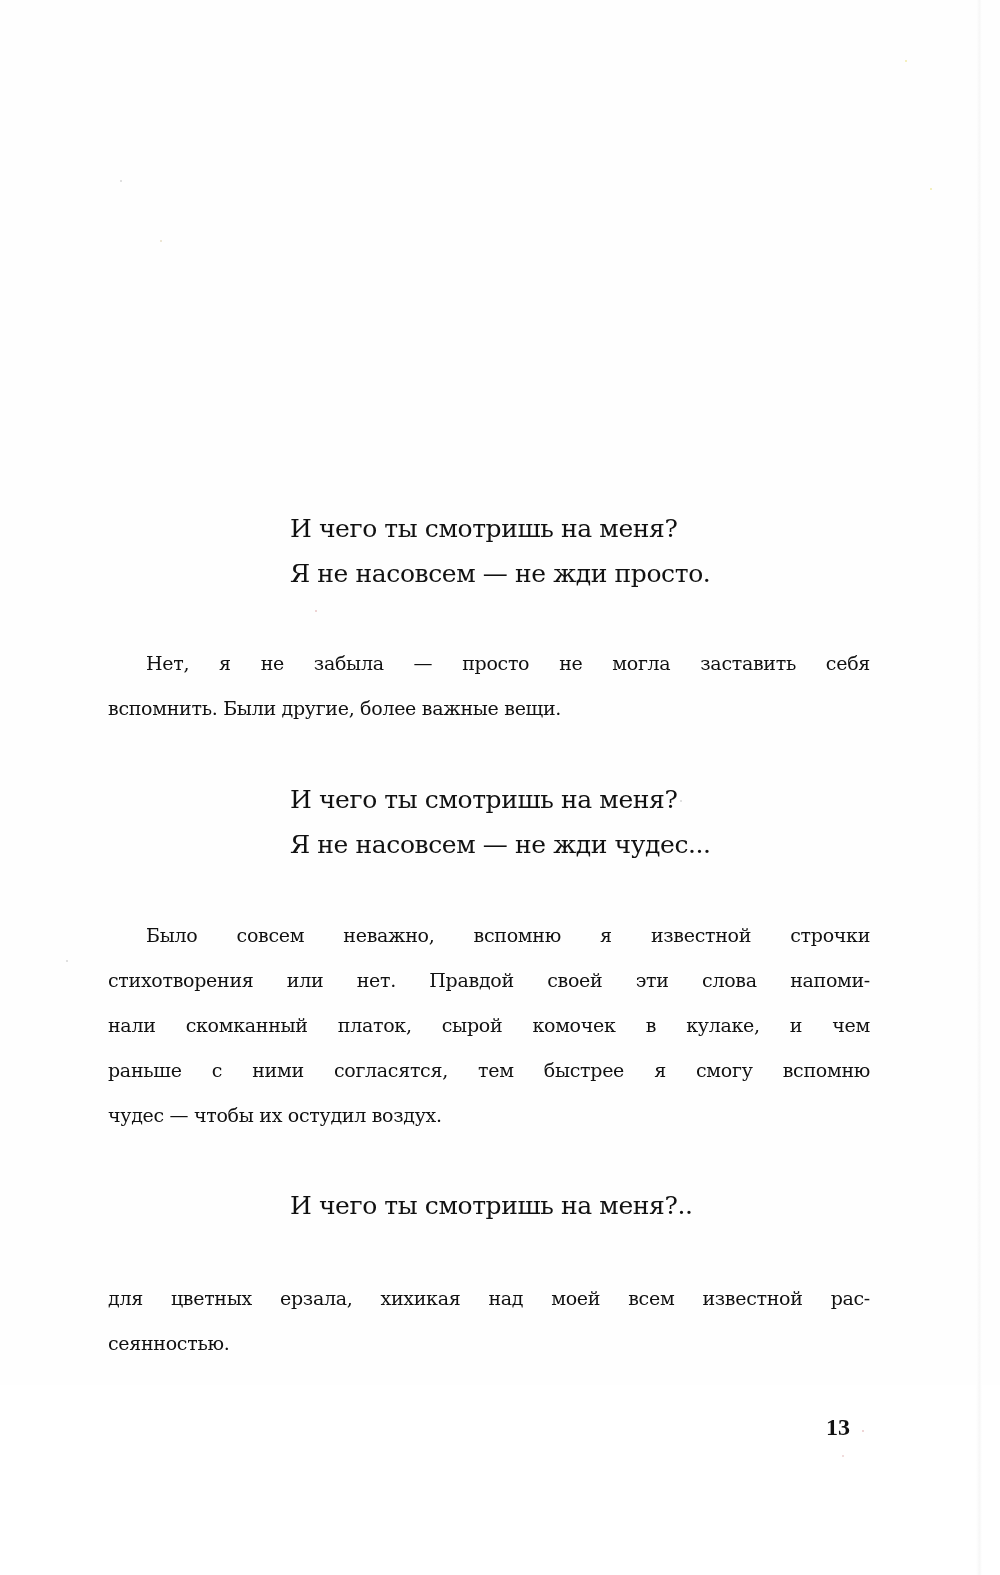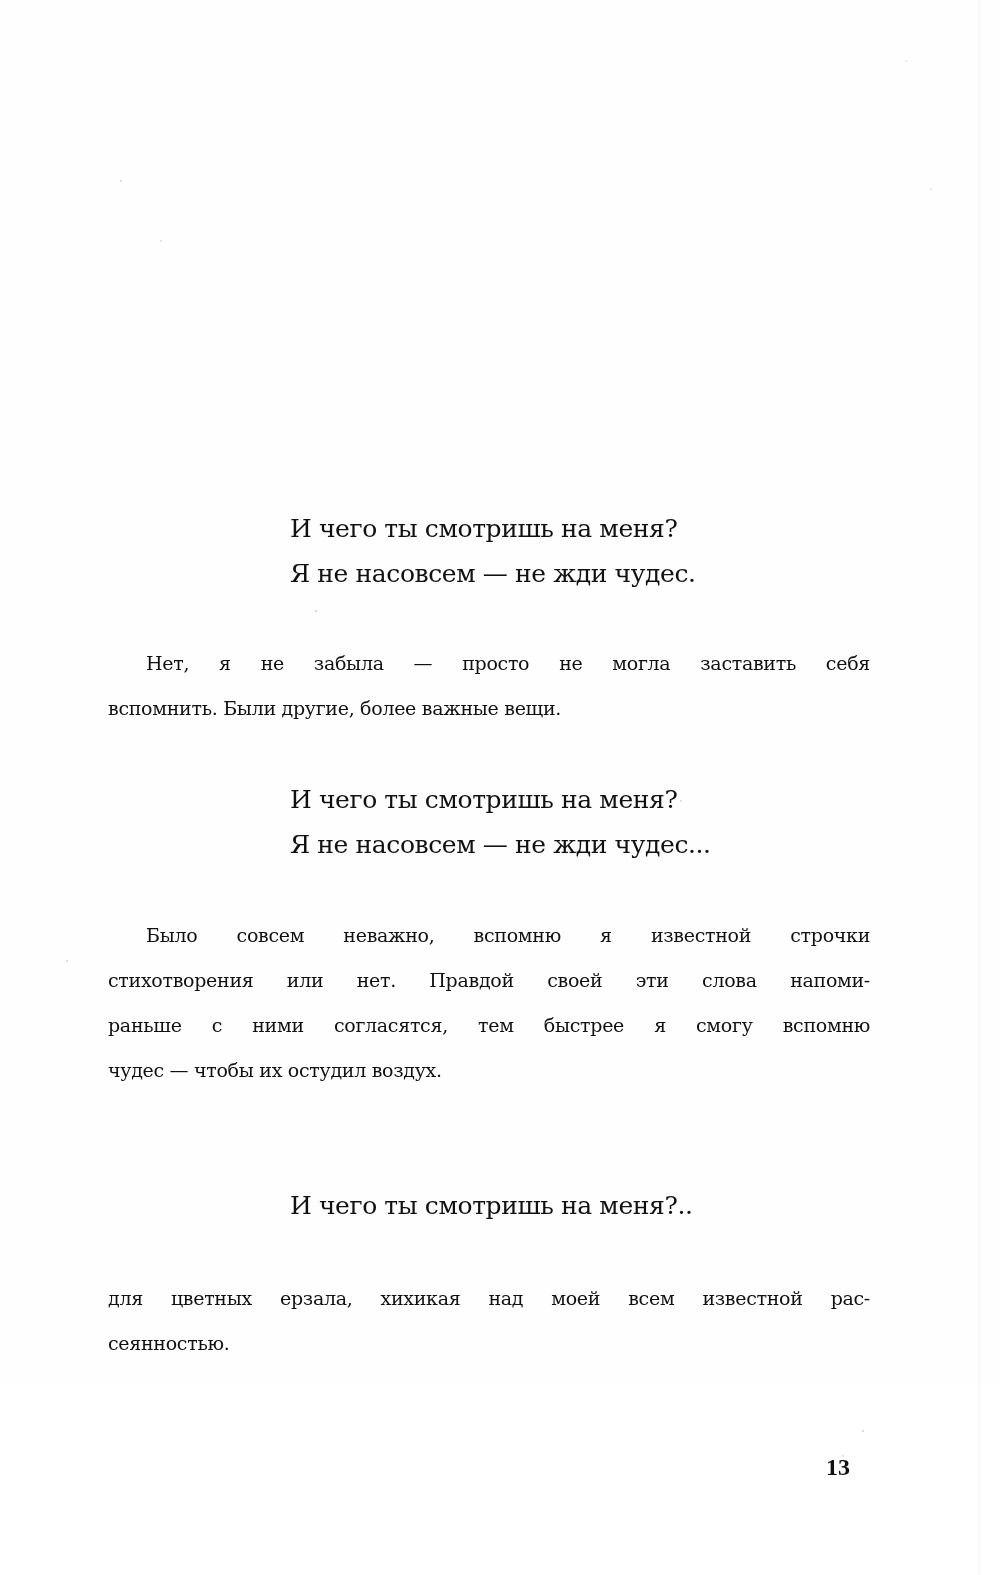--- a/index.html
+++ b/index.html
@@ -59,60 +59,61 @@
     }
     .prose .pline.last {
       text-align-last: left;
     }
     .prose .pline.indent {
       padding-left: 38px;
     }
     .page-number {
       position: absolute;
       left: 826px;
-      top: 1454px;
+      top: 1414px;
       font-size: 24px;
       font-weight: bold;
       font-family: "Liberation Serif", serif;
     }
     .speck {
       position: absolute;
       width: 2px; height: 2px;
       border-radius: 50%;
       background: #d8c9a0;
       opacity: 0.6;
     }
   </style>
 </head>
 <body>
 
 <div class="page">
   <div class="page-edge"></div>
 
   <div class="verse" style="top:506px;">
     <span class="line">И чего ты смотришь на меня?</span>
-    <span class="line">Я не насовсем — не жди чудес.</span>
+    <span class="line">Я не насовсем — не жди просто.</span>
   </div>
 
   <div class="text-block" style="top:641px;">
     <p class="prose">
       <span class="pline indent">Нет, я не забыла — просто не могла заставить себя</span>
       <span class="pline last">вспомнить. Были другие, более важные вещи.</span>
     </p>
   </div>
 
   <div class="verse" style="top:777px;">
     <span class="line">И чего ты смотришь на меня?</span>
     <span class="line">Я не насовсем — не жди чудес...</span>
   </div>
 
   <div class="text-block" style="top:913px;">
     <p class="prose">
       <span class="pline indent">Было совсем неважно, вспомню я известной строчки</span>
       <span class="pline">стихотворения или нет. Правдой своей эти слова напоми-</span>
+      <span class="pline">нали скомканный платок, сырой комочек в кулаке, и чем</span>
       <span class="pline">раньше с ними согласятся, тем быстрее я смогу вспомню</span>
       <span class="pline last">чудес — чтобы их остудил воздух.</span>
     </p>
   </div>
 
   <div class="verse" style="top:1183px;">
     <span class="line">И чего ты смотришь на меня?..</span>
   </div>
 
   <div class="text-block" style="top:1276px;">

